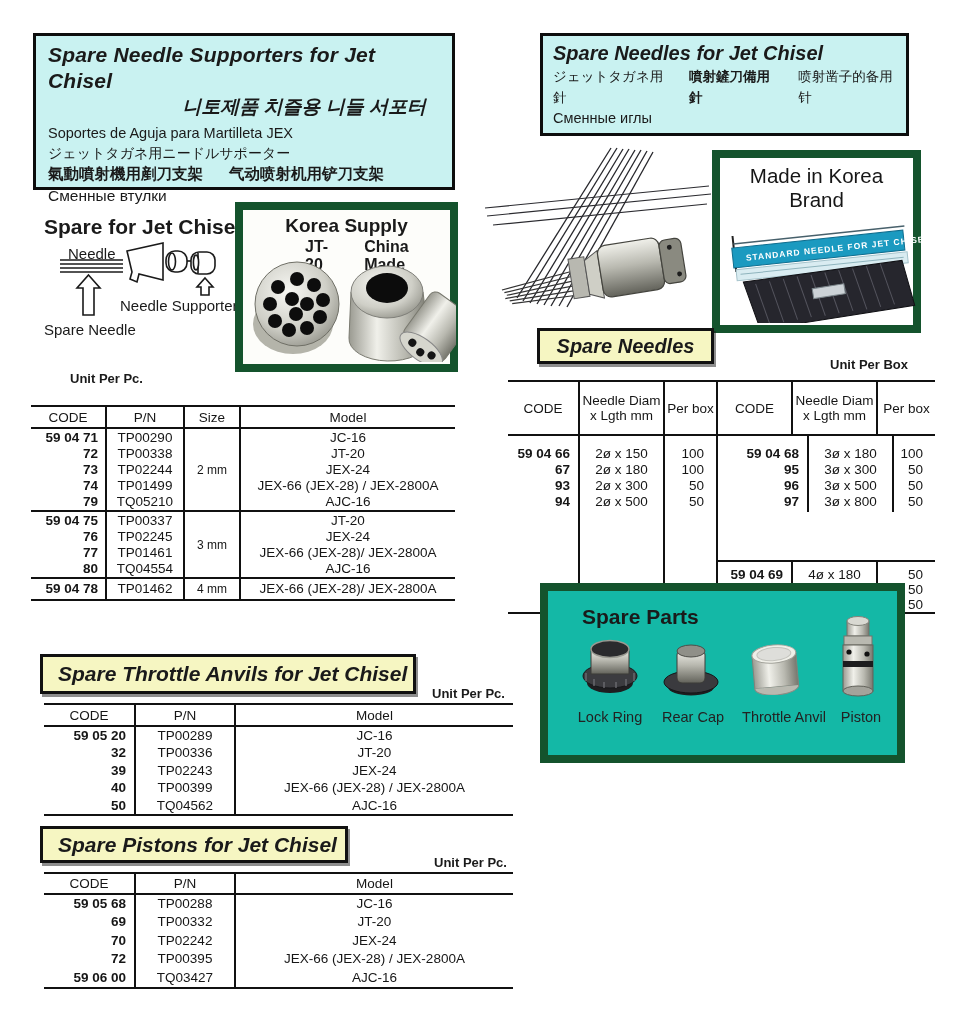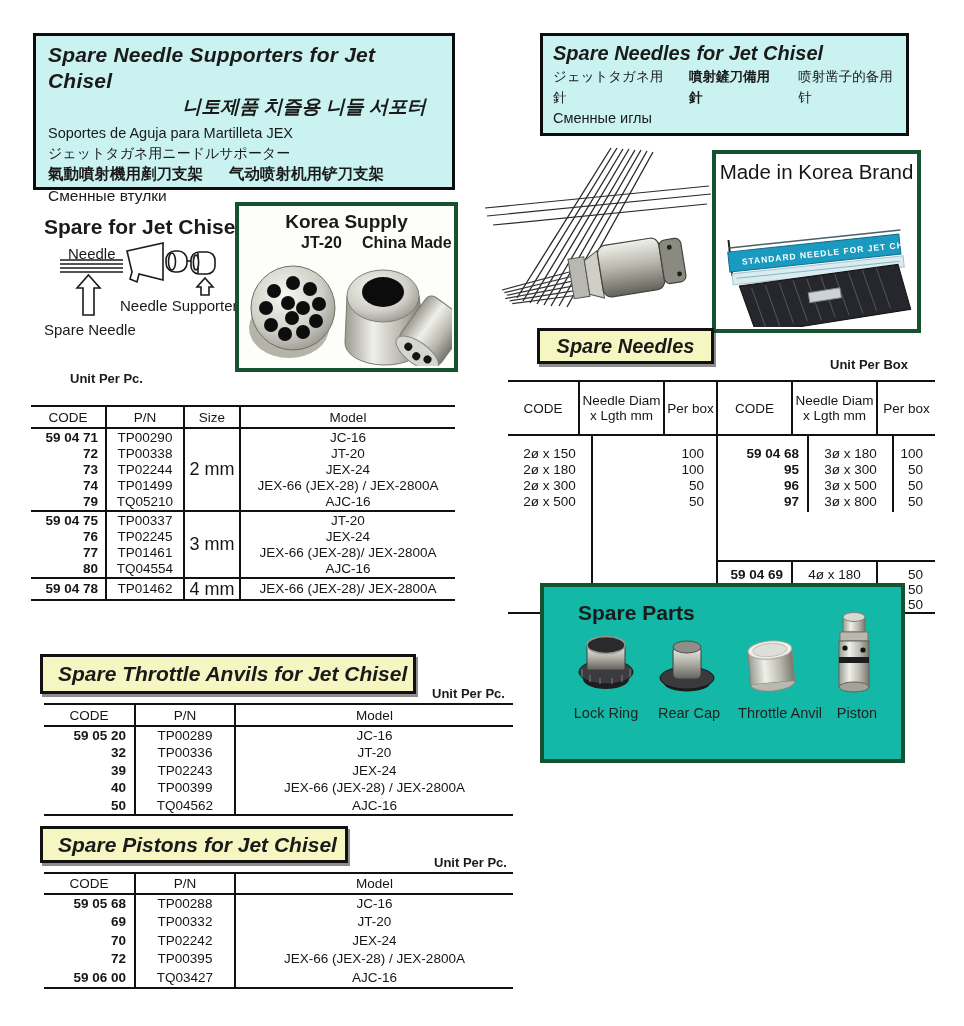--- a/index.html
+++ b/index.html
@@ -27,21 +27,21 @@
   .hdr-right .l2 .kr { font-size:19px; font-weight:bold; margin-left:2px; }
   .hdr-right .l3 { font-size:13.5px; line-height:21px; display:flex; gap:24px; }
   .hdr-right .l3 .zt { font-weight:bold; }
   .hdr-right .ru { font-size:14.5px; line-height:20px; }
   
   .dg-title { position:absolute; left:44px; top:215px; font-size:21px; font-weight:bold; }
   .dg-lbl   { position:absolute; font-size:15px; }
   .dg-svg   { position:absolute; left:35px; top:240px; }
   .unit-note{ position:absolute; font-size:13px; font-weight:600; }
   
-  .navy-box { position:absolute; border:4px solid #14532d; background:#fdfdfa; }
+  .navy-box { position:absolute; border:8px solid #14532d; background:#fdfdfa; }
   .korea-box { left:235px; top:202px; width:223px; height:170px; }
   .korea-box .t1 { text-align:center; font-weight:bold; font-size:19px; margin-top:5px; }
   .korea-box .t2 { display:flex; gap:20px; font-weight:bold; font-size:16px; margin:1px 0 0 62px; }
   .korea-box svg { position:absolute; left:2px; bottom:2px; }
   .mik-box { left:712px; top:150px; width:209px; height:183px; background:#ffffff; }
   .mik-box .t1 { text-align:center; font-size:20.5px; margin-top:6px; color:#161616; }
   .mik-box svg { position:absolute; left:0; bottom:2px; }
   .needles-photo { position:absolute; left:483px; top:146px; }
   
   .ylw { background:#f6f6c2; border:3px solid #111; position:absolute;
@@ -63,21 +63,21 @@
   
   .tbl1 { left:31px; top:405px; width:424px; }
   .tbl1 .thead { height:22px; }
   .tbl1 .w-code { width:76px; } .tbl1 .w-pn { width:78px; } .tbl1 .w-size { width:56px; } .tbl1 .w-model { flex:1; }
   .tbl1 .grp { display:flex; }
   .tbl1 .grp + .grp { border-top:2px solid #111; }
   .tbl1 .g1 { height:81px; } .tbl1 .g2 { height:67px; } .tbl1 .g3 { height:22px; }
   .tbl1 .ln { line-height:16px; height:16px; }
   .tbl1 .g1 .c { padding-top:1px; } .tbl1 .g2 .c { padding-top:1px; } .tbl1 .g3 .c { padding-top:2px; }
   .tbl1 .code-col { padding-right:7px; }
-  .tbl1 .size-cell { display:flex; align-items:center; justify-content:center; font-size:18px; padding-top:0 !important; }
+  .tbl1 .size-cell { display:flex; align-items:center; justify-content:center; font-size:12px; padding-top:0 !important; }
   
   .tbl2 { left:508px; top:380px; width:427px; display:flex; }
   .sub { display:flex; flex-direction:column; }
   .sub-l { width:210px; border-right:2px solid #111; }
   .sub-r { width:217px; }
   .tbl2 .thead { height:54px; }
   .sub-l .w-code { width:72px; } .sub-l .w-diam { width:85px; } .sub-l .w-per { flex:1; }
   .sub-r .w-code { width:75px; } .sub-r .w-diam { width:85px; } .sub-r .w-per { flex:1; }
   .tbl2 .body { display:flex; flex:1; }
   .tbl2 .grp2 { display:flex; }
@@ -349,20 +349,26 @@
   </div>
 
   <div class="stbl tbl2">
     <div class="sub sub-l">
       <div class="trow thead">
         <div class="c w-code bR">CODE</div>
         <div class="c w-diam bR">Needle Diam x Lgth mm</div>
         <div class="c w-per">Per box</div>
       </div>
       <div class="body">
+        <div class="c w-code bR code-col">
+          <span class="ln">59 04 66</span>
+          <span class="ln">67</span>
+          <span class="ln">93</span>
+          <span class="ln">94</span>
+        </div>
         <div class="c w-diam bR cen">
           <span class="ln">2ø x 150</span>
           <span class="ln">2ø x 180</span>
           <span class="ln">2ø x 300</span>
           <span class="ln">2ø x 500</span>
         </div>
         <div class="c w-per per-col">
           <span class="ln">100</span>
           <span class="ln">100</span>
           <span class="ln">50</span>

